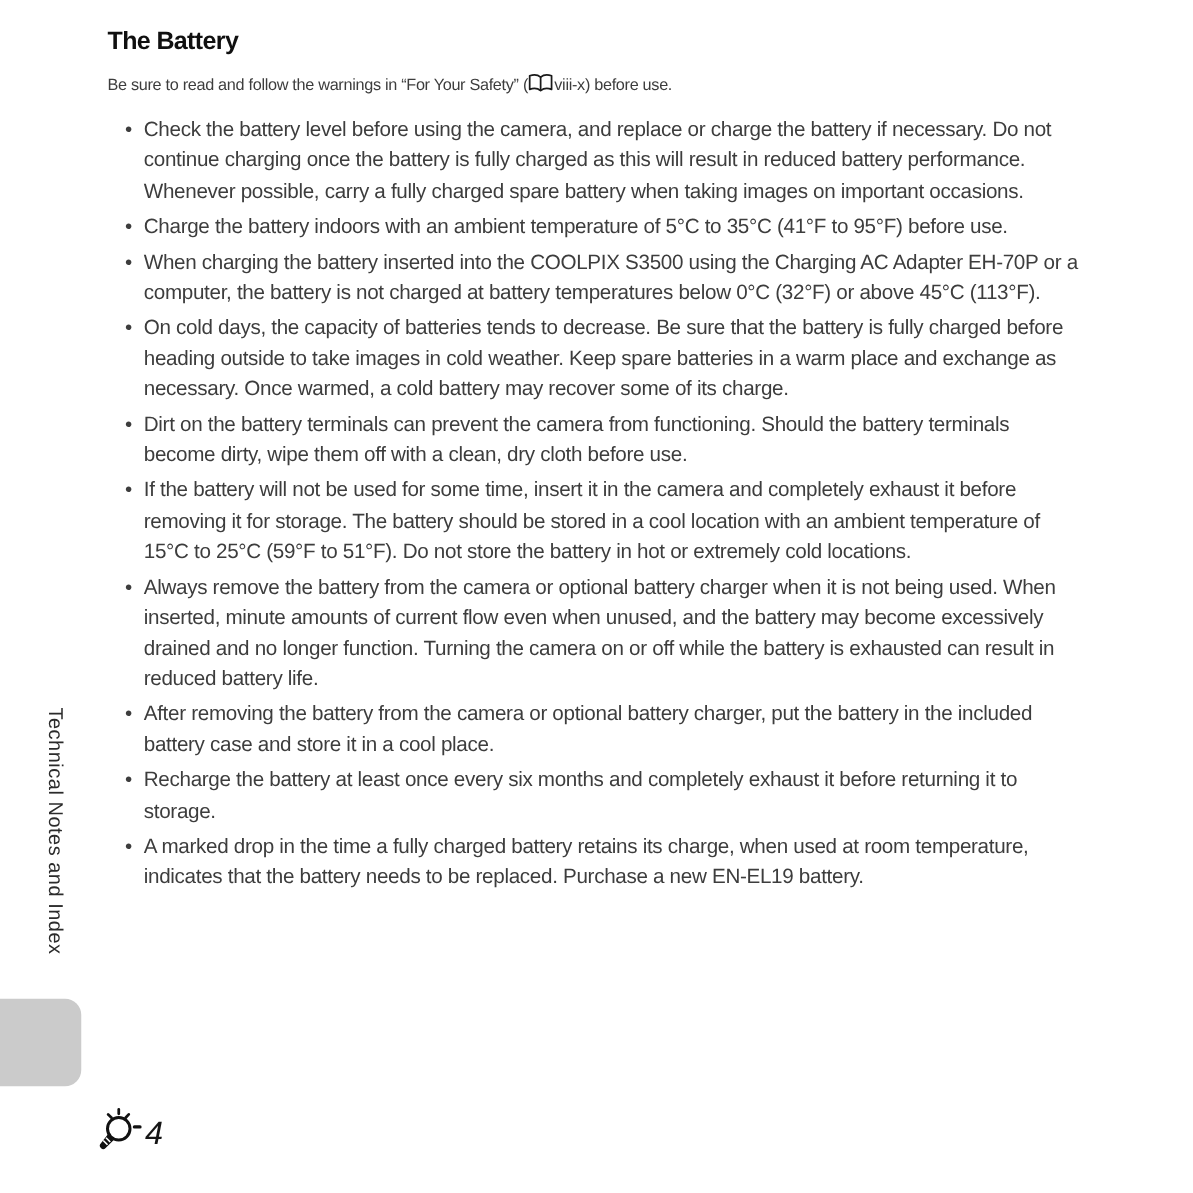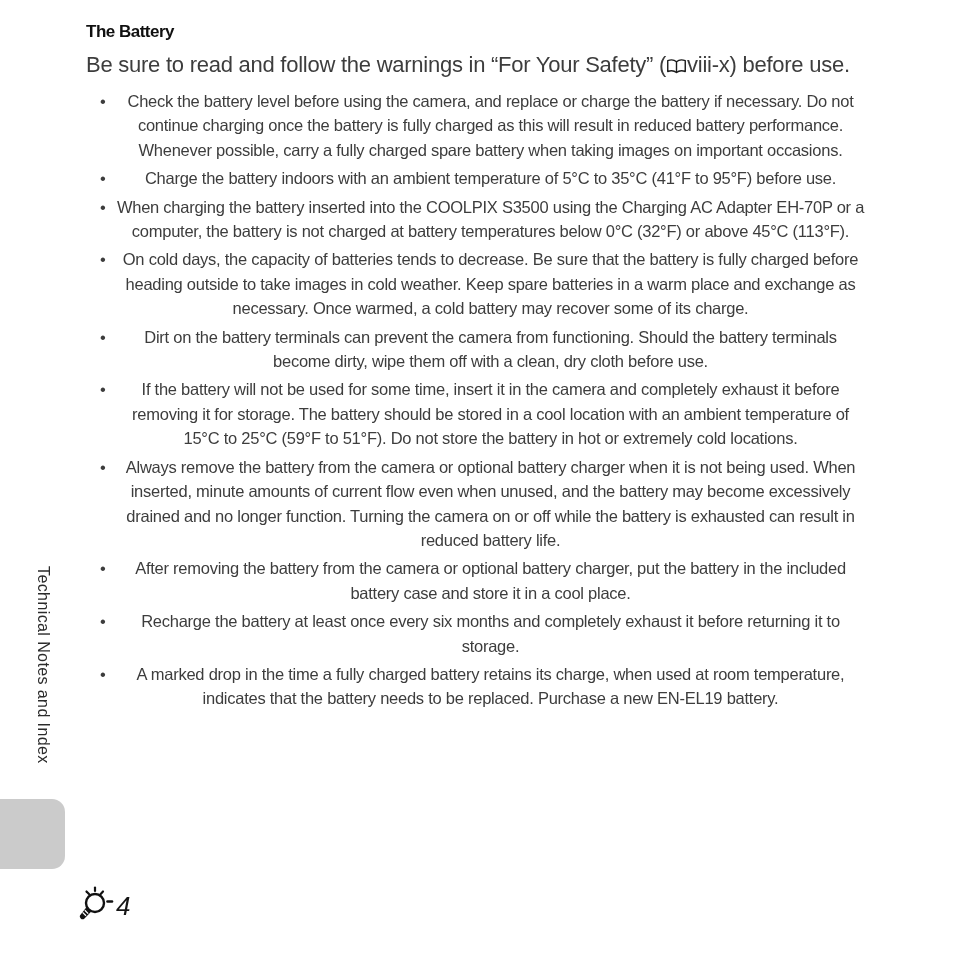--- a/index.html
+++ b/index.html
@@ -13,41 +13,41 @@
     position: relative;
     width: 954px; height: 954px;
     background: #ffffff;
   }
   .main {
     position: absolute;
     left: 86px; top: 22px;
     width: 792px;
   }
   .page-title {
-    font-size: 17px;
+    font-size: 20px;
     font-weight: 700;
     color: #101010;
     letter-spacing: -0.5px;
     margin: 0 0 11px 0;
   }
   .intro {
-    font-size: 22px;
+    font-size: 13px;
     letter-spacing: -0.25px;
     line-height: 24px;
     color: #3d3d3d;
     margin: 0 0 7px 0;
   }
   .book-icon {
     display: inline-block;
     vertical-align: -3px;
     width: 21px; height: 17px;
   }
   ul.bullet-list {
     list-style: none;
-    margin: 12px; padding: 0; text-align: center;
+    margin: 12px; padding: 0;
   }
   ul.bullet-list li {
     position: relative;
     padding-left: 17px;
     font-size: 16.5px;
     letter-spacing: -0.25px;
     line-height: 24.4px;
     color: #3d3d3d;
     margin-bottom: 4px;
   }

